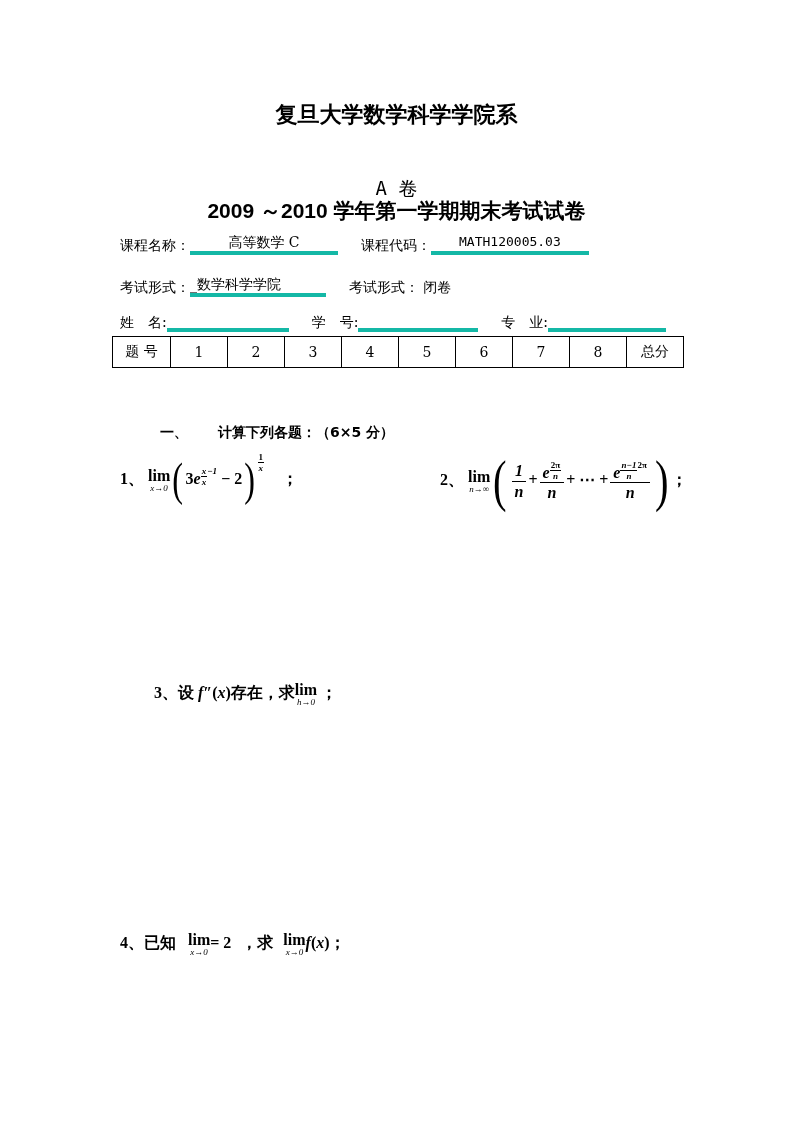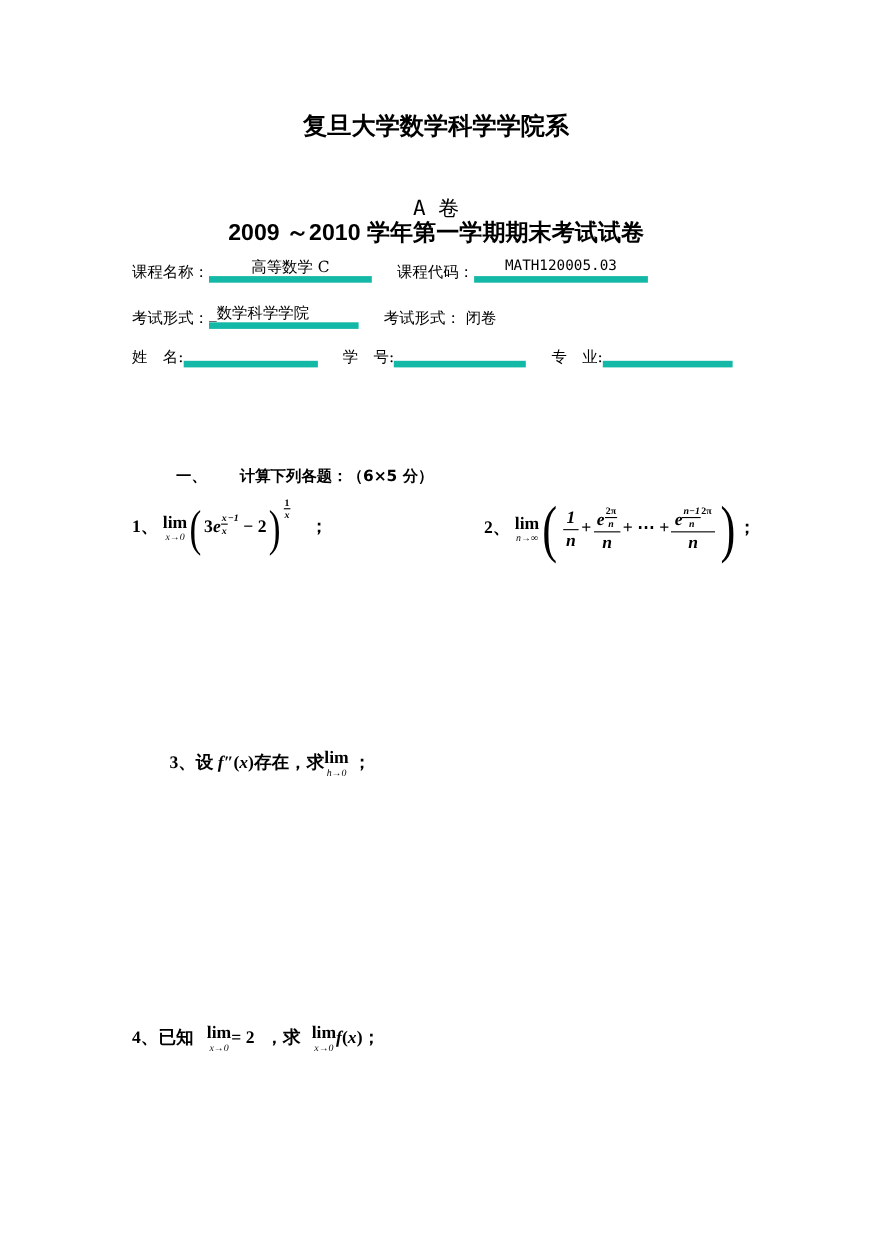--- a/index.html
+++ b/index.html
@@ -3,21 +3,21 @@
 <meta charset="utf-8">
 <style>
   html, body { margin: 0; padding: 0; background: #ffffff; }
   body { width: 793px; height: 1122px; position: relative; overflow: hidden; color: #000; font-family: "DejaVu Serif", serif; }
   .abs { position: absolute; }
   .title { left: 0; width: 793px; text-align: center; font-weight: bold; font-family: "DejaVu Sans", sans-serif; }
   .t1 { top: 100px; font-size: 22px; }
   .t2 { top: 156px; font-size: 21px; font-family: Liberation Sans, sans-serif; margin-top: 41px; }
   .t3 { top: 176px; font-size: 19px; font-weight: normal; font-family: "DejaVu Sans Mono", monospace; }
   .info { font-size: 14px; font-family: "DejaVu Serif", serif; white-space: nowrap; }
-  .uline { display: inline-block; border-bottom: 6px solid #14b8a6; height: 17px; vertical-align: bottom; text-align: center; }
+  .uline { display: inline-block; border-bottom: 4px solid #14b8a6; height: 17px; vertical-align: bottom; text-align: center; }
   table.score { position: absolute; left: 112px; top: 336px; border-collapse: collapse; font-size: 14px; }
   table.score td { border: 1px solid #000; height: 30px; text-align: center; padding: 0; font-family: "DejaVu Serif", serif; }
   .section { left: 120px; top: 424px; font-size: 14px; font-weight: bold; font-family: "DejaVu Sans", sans-serif; margin-left: 40px; }
   .section .gap { display: inline-block; width: 30px; }
   .q { font-family: "Liberation Serif", serif; font-weight: bold; font-size: 16px; white-space: nowrap; }
   .q .i { font-style: italic; }
   .frac { display: inline-flex; flex-direction: column; align-items: center; vertical-align: middle; margin: 0 2px; }
   .frac .num { border-bottom: 1px solid #000; padding: 0 3px; line-height: 1.2; }
   .frac .den { padding: 0 3px; line-height: 1.2; }
   .lim { display: inline-flex; flex-direction: column; align-items: center; vertical-align: middle; line-height: 1; }
@@ -50,20 +50,32 @@
 <div class="abs info" style="left:120px; top:311px;">
   <span>姓　名:</span><span class="uline" style="width:122px;"></span>
   <span style="display:inline-block;width:14px;"></span>
   <span>学　号:</span><span class="uline" style="width:120px;"></span>
   <span style="display:inline-block;width:14px;"></span>
   <span>专　业:</span><span class="uline" style="width:118px;"></span>
 </div>
 
 <table class="score">
   <tbody>
+      <tr>
+    <td style="width:57px;">题 号</td>
+    <td style="width:56px;">1</td>
+    <td style="width:56px;">2</td>
+    <td style="width:56px;">3</td>
+    <td style="width:56px;">4</td>
+    <td style="width:56px;">5</td>
+    <td style="width:56px;">6</td>
+    <td style="width:56px;">7</td>
+    <td style="width:56px;">8</td>
+    <td style="width:56px;">总分</td>
+  </tr>
 </tbody>
   </table>
 
 <div class="abs section">
   <span>一、</span><span class="gap"></span><span>计算下列各题：（6×5 分）</span>
 </div>
 
 <div class="abs q" style="left:120px; top:452px;">
   <span>1、</span>
   <span class="lim">

